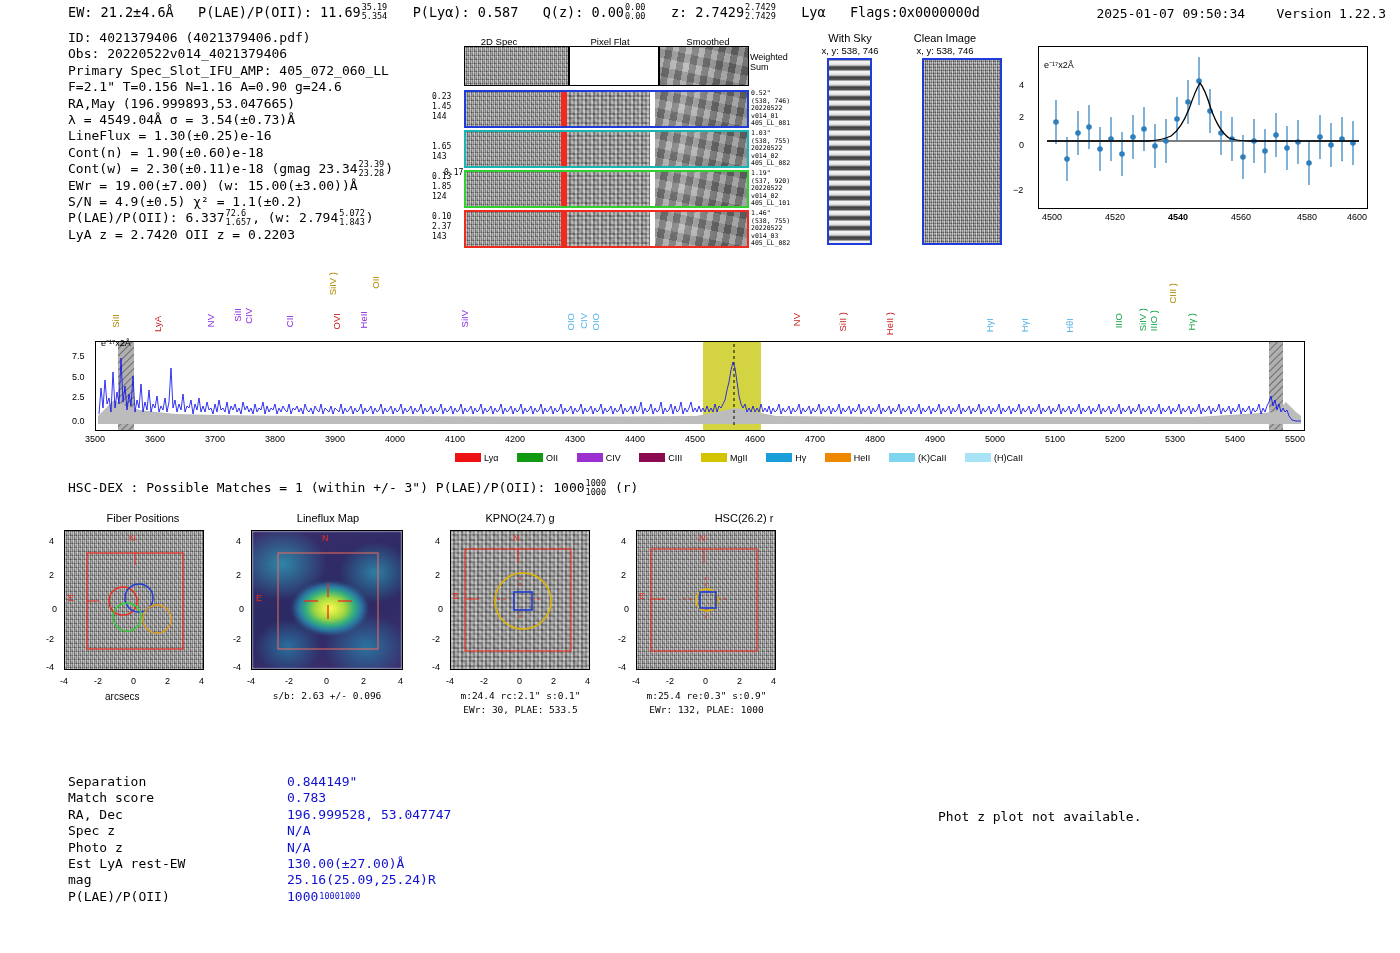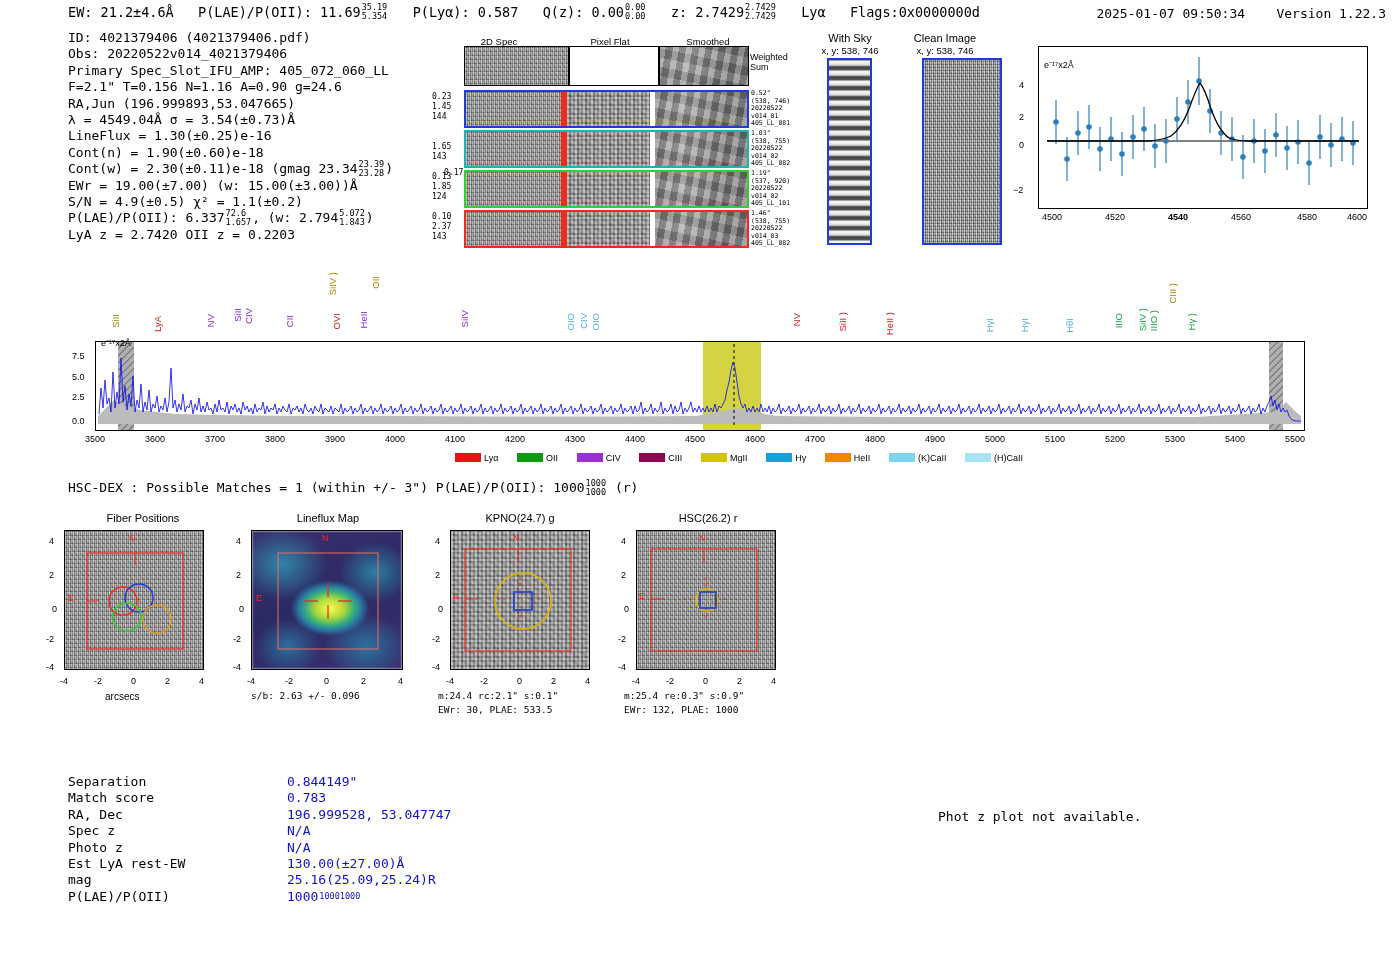--- a/index.html
+++ b/index.html
@@ -132,21 +132,21 @@
   .legend-item { display: inline-flex; align-items: center; margin-right: 9px; }
   .legend-swatch { width: 26px; height: 9px; display: inline-block; margin-right: 3px; }
   .legend-text { font-family: "Liberation Sans", sans-serif; font-size: 9px; }
 
   
   #hscdex { left: 68px; top: 480px; font-size: 13px; white-space: nowrap; }
 
   
   .cut-title { font-family: "Liberation Sans", sans-serif; font-size: 11px; text-align: center; position: absolute; }
   .cut-frame { position: absolute; box-sizing: border-box; border: 1px solid #000; overflow: hidden; }
-  .cut-caption { font-family: "DejaVu Sans Mono", monospace; font-size: 9.5px; position: absolute; white-space: nowrap; }
+  .cut-caption { font-family: "DejaVu Sans Mono", monospace; font-size: 9.5px; text-align: center; position: absolute; white-space: nowrap; }
   .axlabel { font-family: "Liberation Sans", sans-serif; font-size: 10px; position: absolute; }
 
   .lfmap {
     width: 100%; height: 100%;
     background-color: #3b2d6b;
     background-image:
       radial-gradient(ellipse 26% 20% at 52% 56%, #fdfd52 0%, #a8d93c 38%, #33b07c 62%, #2a7aa6 80%, rgba(42,80,150,0) 100%),
       radial-gradient(ellipse 30% 26% at 20% 24%, #2f87a8 0%, rgba(47,70,140,0) 100%),
       radial-gradient(ellipse 24% 22% at 82% 30%, #2d7fa4 0%, rgba(47,70,140,0) 100%),
       radial-gradient(ellipse 28% 24% at 76% 84%, #2b73a0 0%, rgba(47,70,140,0) 100%),
@@ -191,21 +191,21 @@
   <span>2025-01-07 09:50:34</span>
   &nbsp;&nbsp;
   <span>Version 1.22.3</span>
 </div>
 
 <div class="abs mono" id="infoblock">
   <div class="row">ID: 4021379406 (4021379406.pdf)</div>
   <div class="row">Obs: 20220522v014_4021379406</div>
   <div class="row">Primary Spec_Slot_IFU_AMP: 405_072_060_LL</div>
   <div class="row">F=2.1"  T=0.156  N=1.16  A=0.90  g=24.6</div>
-  <div class="row">RA,Jun (196.999893,53.047665)</div>
+  <div class="row">RA,May (196.999893,53.047665)</div>
   <div class="row">λ = 4549.04Å  σ = 3.54(±0.73)Å</div>
   <div class="row">LineFlux = 1.30(±0.25)e-16</div>
   <div class="row">Cont(n) = 1.90(±0.60)e-18</div>
   <div class="row">
     <span>Cont(w) = 2.30(±0.11)e-18 (gmag 23.34</span><span class="frac"><span class="num">23.39</span><span class="den">23.28</span></span><span>)</span>
   </div>
   <div class="row">EWr = 19.00(±7.00) (w: 15.00(±3.00))Å</div>
   <div class="row">S/N = 4.9(±0.5)  χ² = 1.1(±0.2)</div>
   <div class="row">
     <span>P(LAE)/P(OII): 6.337</span><span class="frac"><span class="num">72.6</span><span class="den">1.657</span></span><span>, (w: 2.794</span><span class="frac"><span class="num">5.072</span><span class="den">1.843</span></span><span>)</span>
@@ -615,21 +615,21 @@
 <div class="abs tick" style="left:432px; top:634px;">-2</div>
 <div class="abs tick" style="left:432px; top:662px;">-4</div>
 <div class="abs tick" style="left:446px; top:676px;">-4</div>
 <div class="abs tick" style="left:480px; top:676px;">-2</div>
 <div class="abs tick" style="left:517px; top:676px;">0</div>
 <div class="abs tick" style="left:551px; top:676px;">2</div>
 <div class="abs tick" style="left:585px; top:676px;">4</div>
 <div class="cut-caption" style="left:438px; top:690px; width:165px;">m:24.4 rc:2.1" s:0.1"</div>
 <div class="cut-caption" style="left:438px; top:704px; width:165px;">EWr: 30, PLAE: 533.5</div>
 
-<div class="cut-title" style="left:628px; top:512px; width:160px;">HSC(26.2) r</div>
+<div class="cut-title" style="left:664px; top:512px; width:160px;">HSC(26.2) r</div>
 <div class="cut-frame" style="left:636px; top:530px; width:140px; height:140px;">
   <div class="noise fine" style="position:absolute; inset:0;"></div>
   <svg style="position:absolute; left:0; top:0;" width="140" height="140" viewBox="0 0 140 140">
     <rect x="14" y="18" width="106" height="102" fill="none" stroke="#ee2b1e" stroke-width="1.1"></rect>
     <line x1="67" y1="18" x2="67" y2="32" stroke="#ee2b1e" stroke-width="1"></line>
     <line x1="14" y1="68" x2="28" y2="68" stroke="#ee2b1e" stroke-width="1"></line>
     <line x1="46" y1="68" x2="58" y2="68" stroke="#ee2b1e" stroke-width="1.1" stroke-dasharray="3,3"></line>
     <line x1="80" y1="68" x2="92" y2="68" stroke="#ee2b1e" stroke-width="1.1" stroke-dasharray="3,3"></line>
     <line x1="69" y1="46" x2="69" y2="58" stroke="#ee2b1e" stroke-width="1.1" stroke-dasharray="3,3"></line>
     <line x1="69" y1="78" x2="69" y2="90" stroke="#ee2b1e" stroke-width="1.1" stroke-dasharray="3,3"></line>

